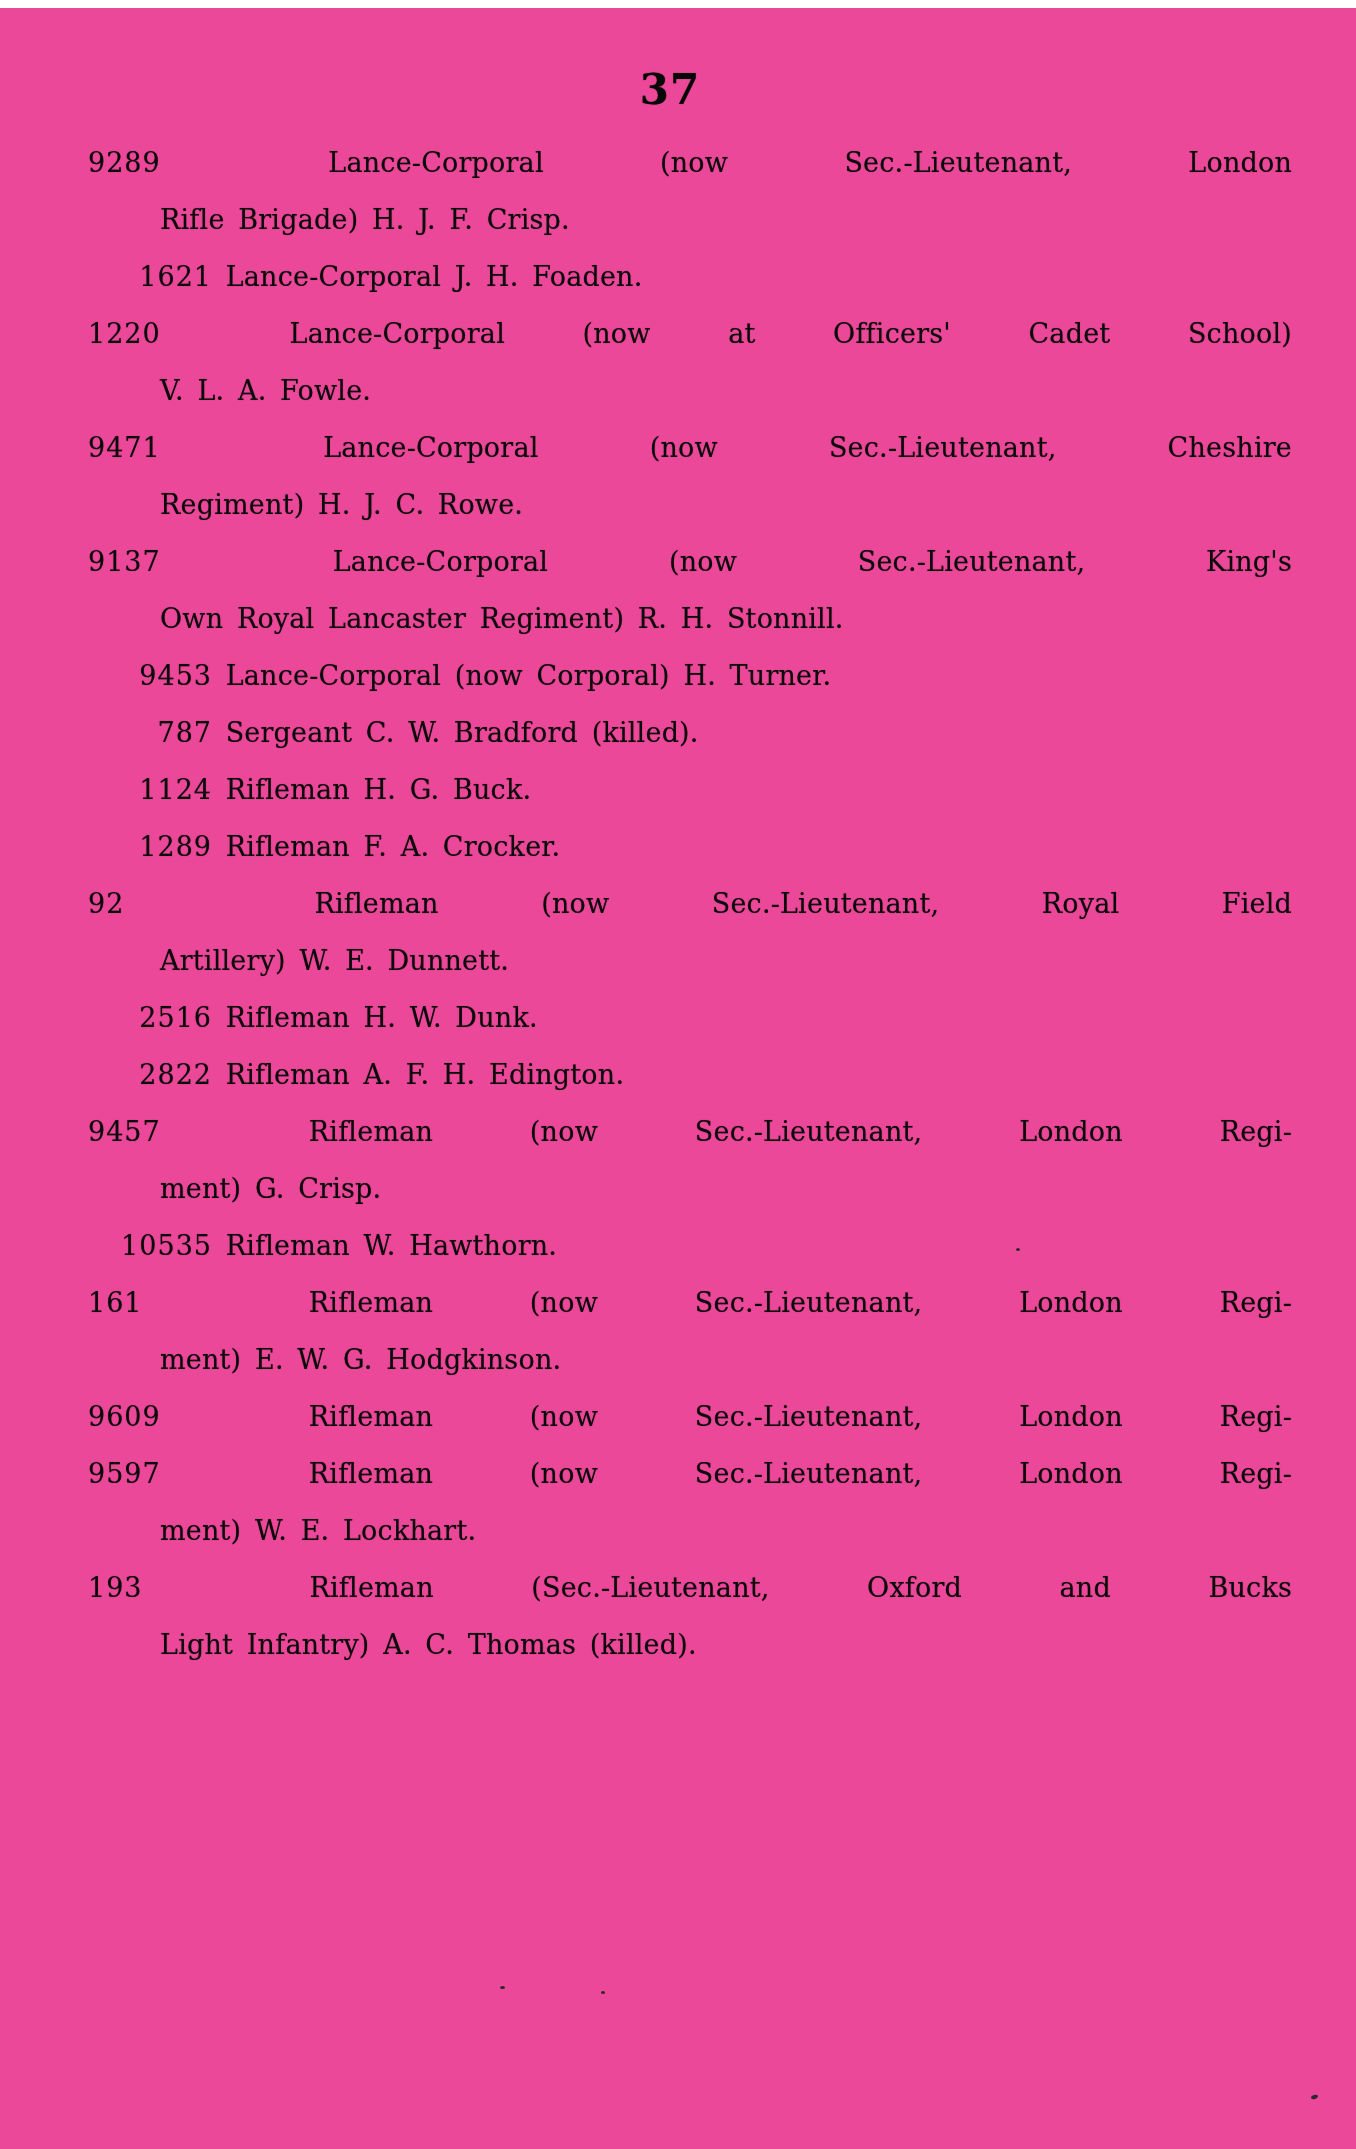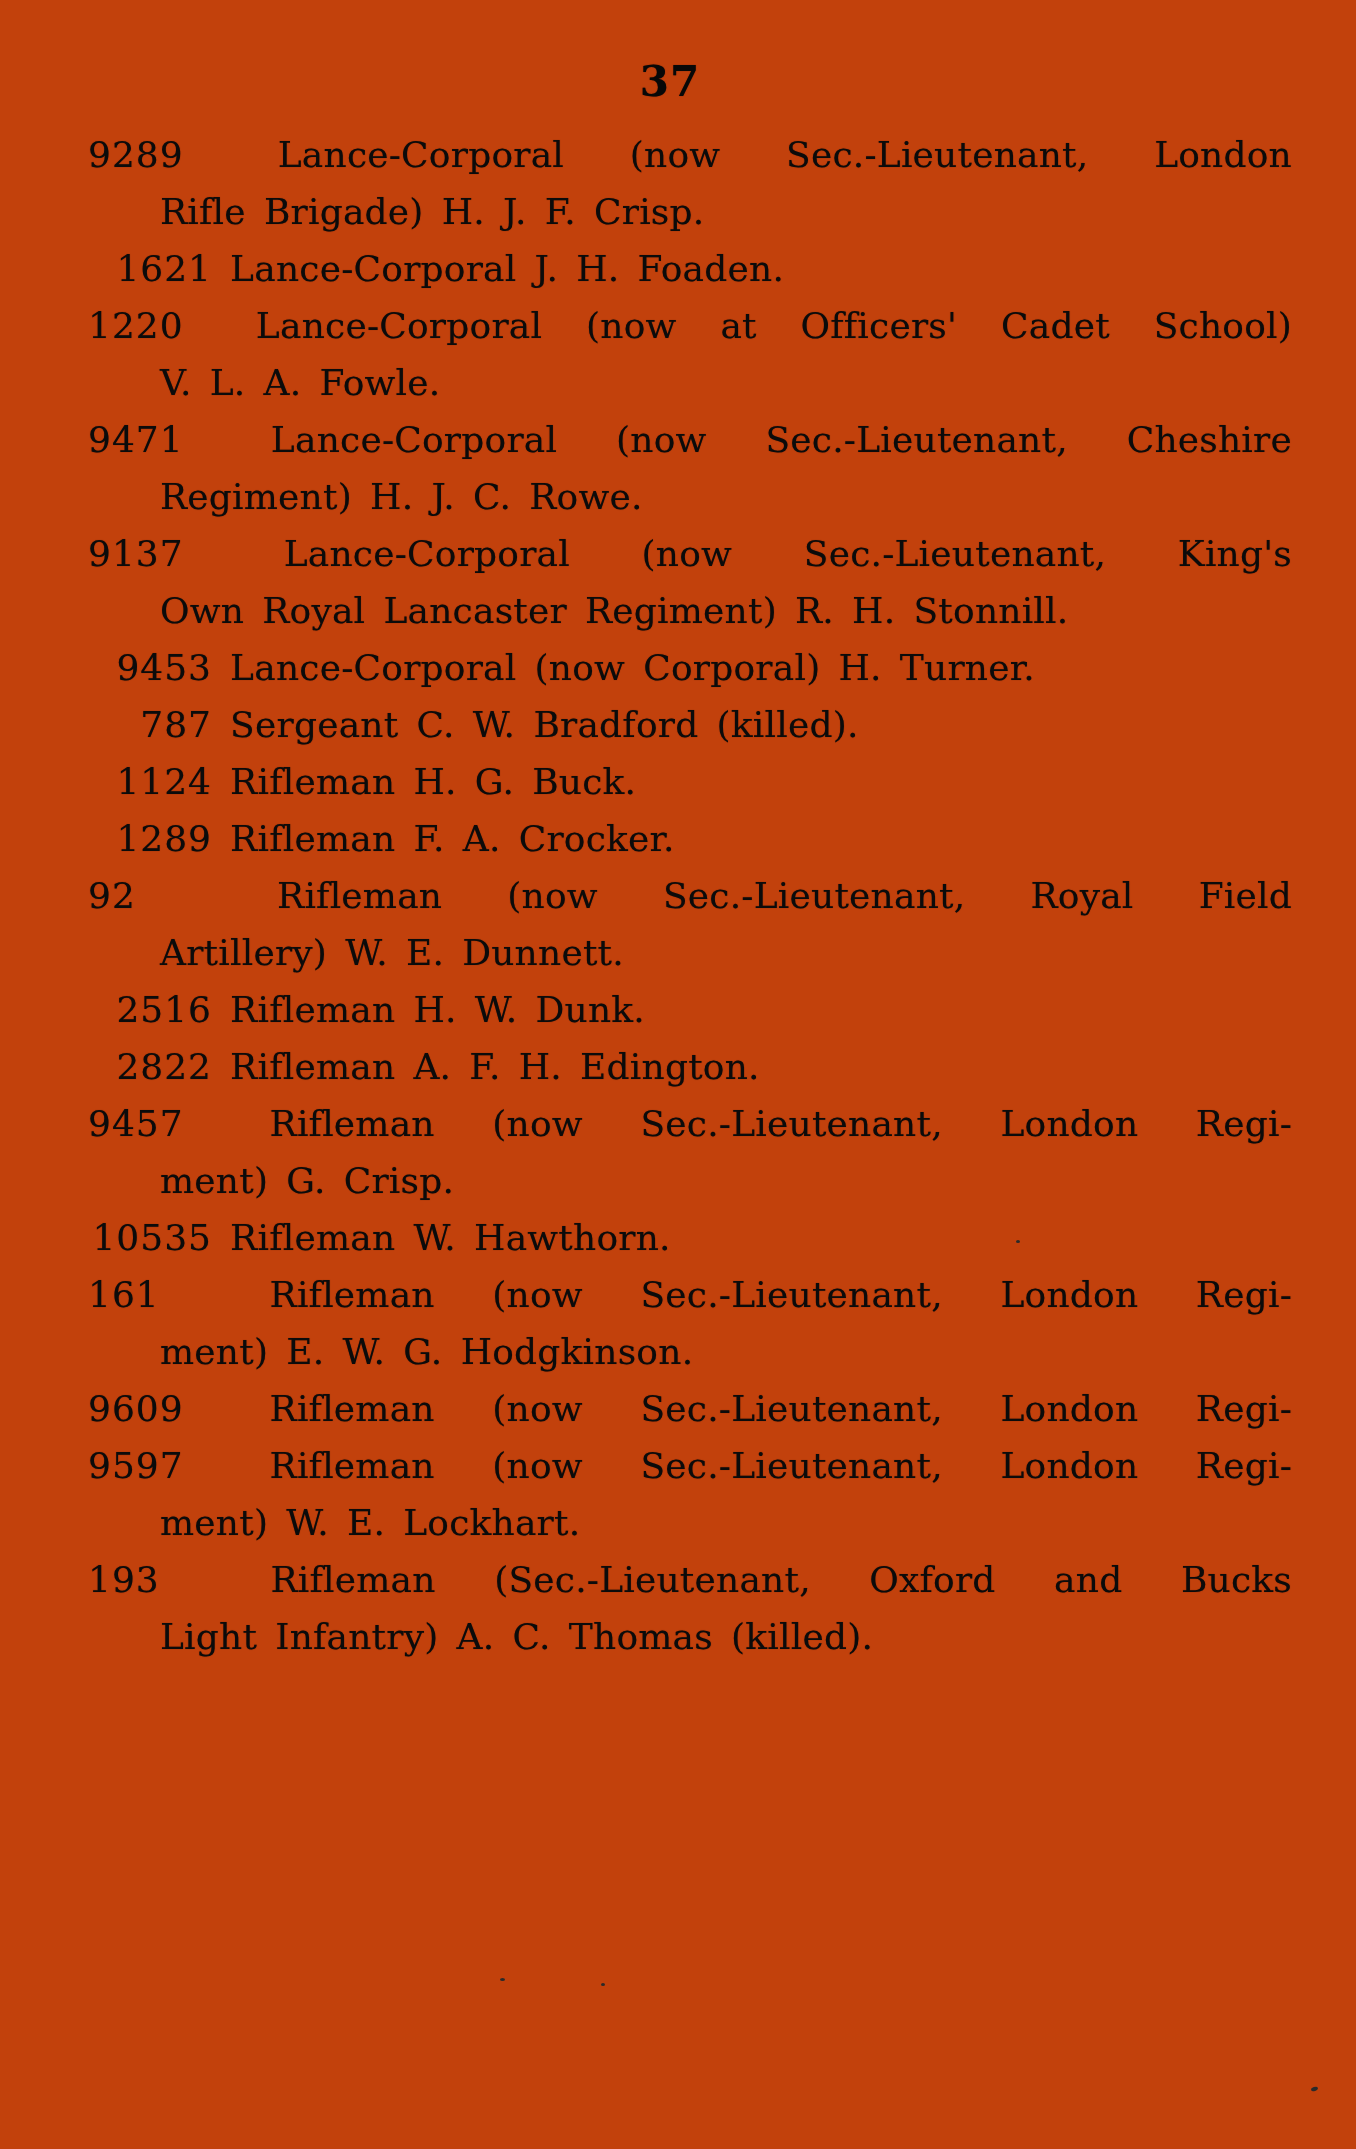--- a/index.html
+++ b/index.html
@@ -7,42 +7,43 @@
   body {
     width: 1356px;
     height: 2149px;
     position: relative;
     overflow: hidden;
     font-family: "DejaVu Serif", "Liberation Serif", serif;
   }
   .page {
     position: absolute;
     inset: 0;
-    background: #c2410c;
+    background: #ec4899;
     color: #0a0a0a;
+    margin-top: 8px;
   }
   .page-number {
     position: absolute;
     top: 58px;
     left: 0;
     width: 1340px;
     text-align: center;
     font-size: 42px;
     line-height: 48px;
     font-weight: bold;
     letter-spacing: 1px;
     color: #080808;
     text-shadow: 0 0 1px rgba(0,0,0,0.55);
   }
   .entries {
     position: absolute;
     top: 126px;
     left: 88px;
     width: 1204px;
-    font-size: 36px;
+    font-size: 27px;
     line-height: 57px;
     color: #0b0b0b;
     letter-spacing: 0.2px;
     word-spacing: 0.18em;
     text-shadow: 0 0 1px rgba(0,0,0,0.45);
   }
   .entry { margin: 0; }
   .line { white-space: normal; }
   
   .line.full {

